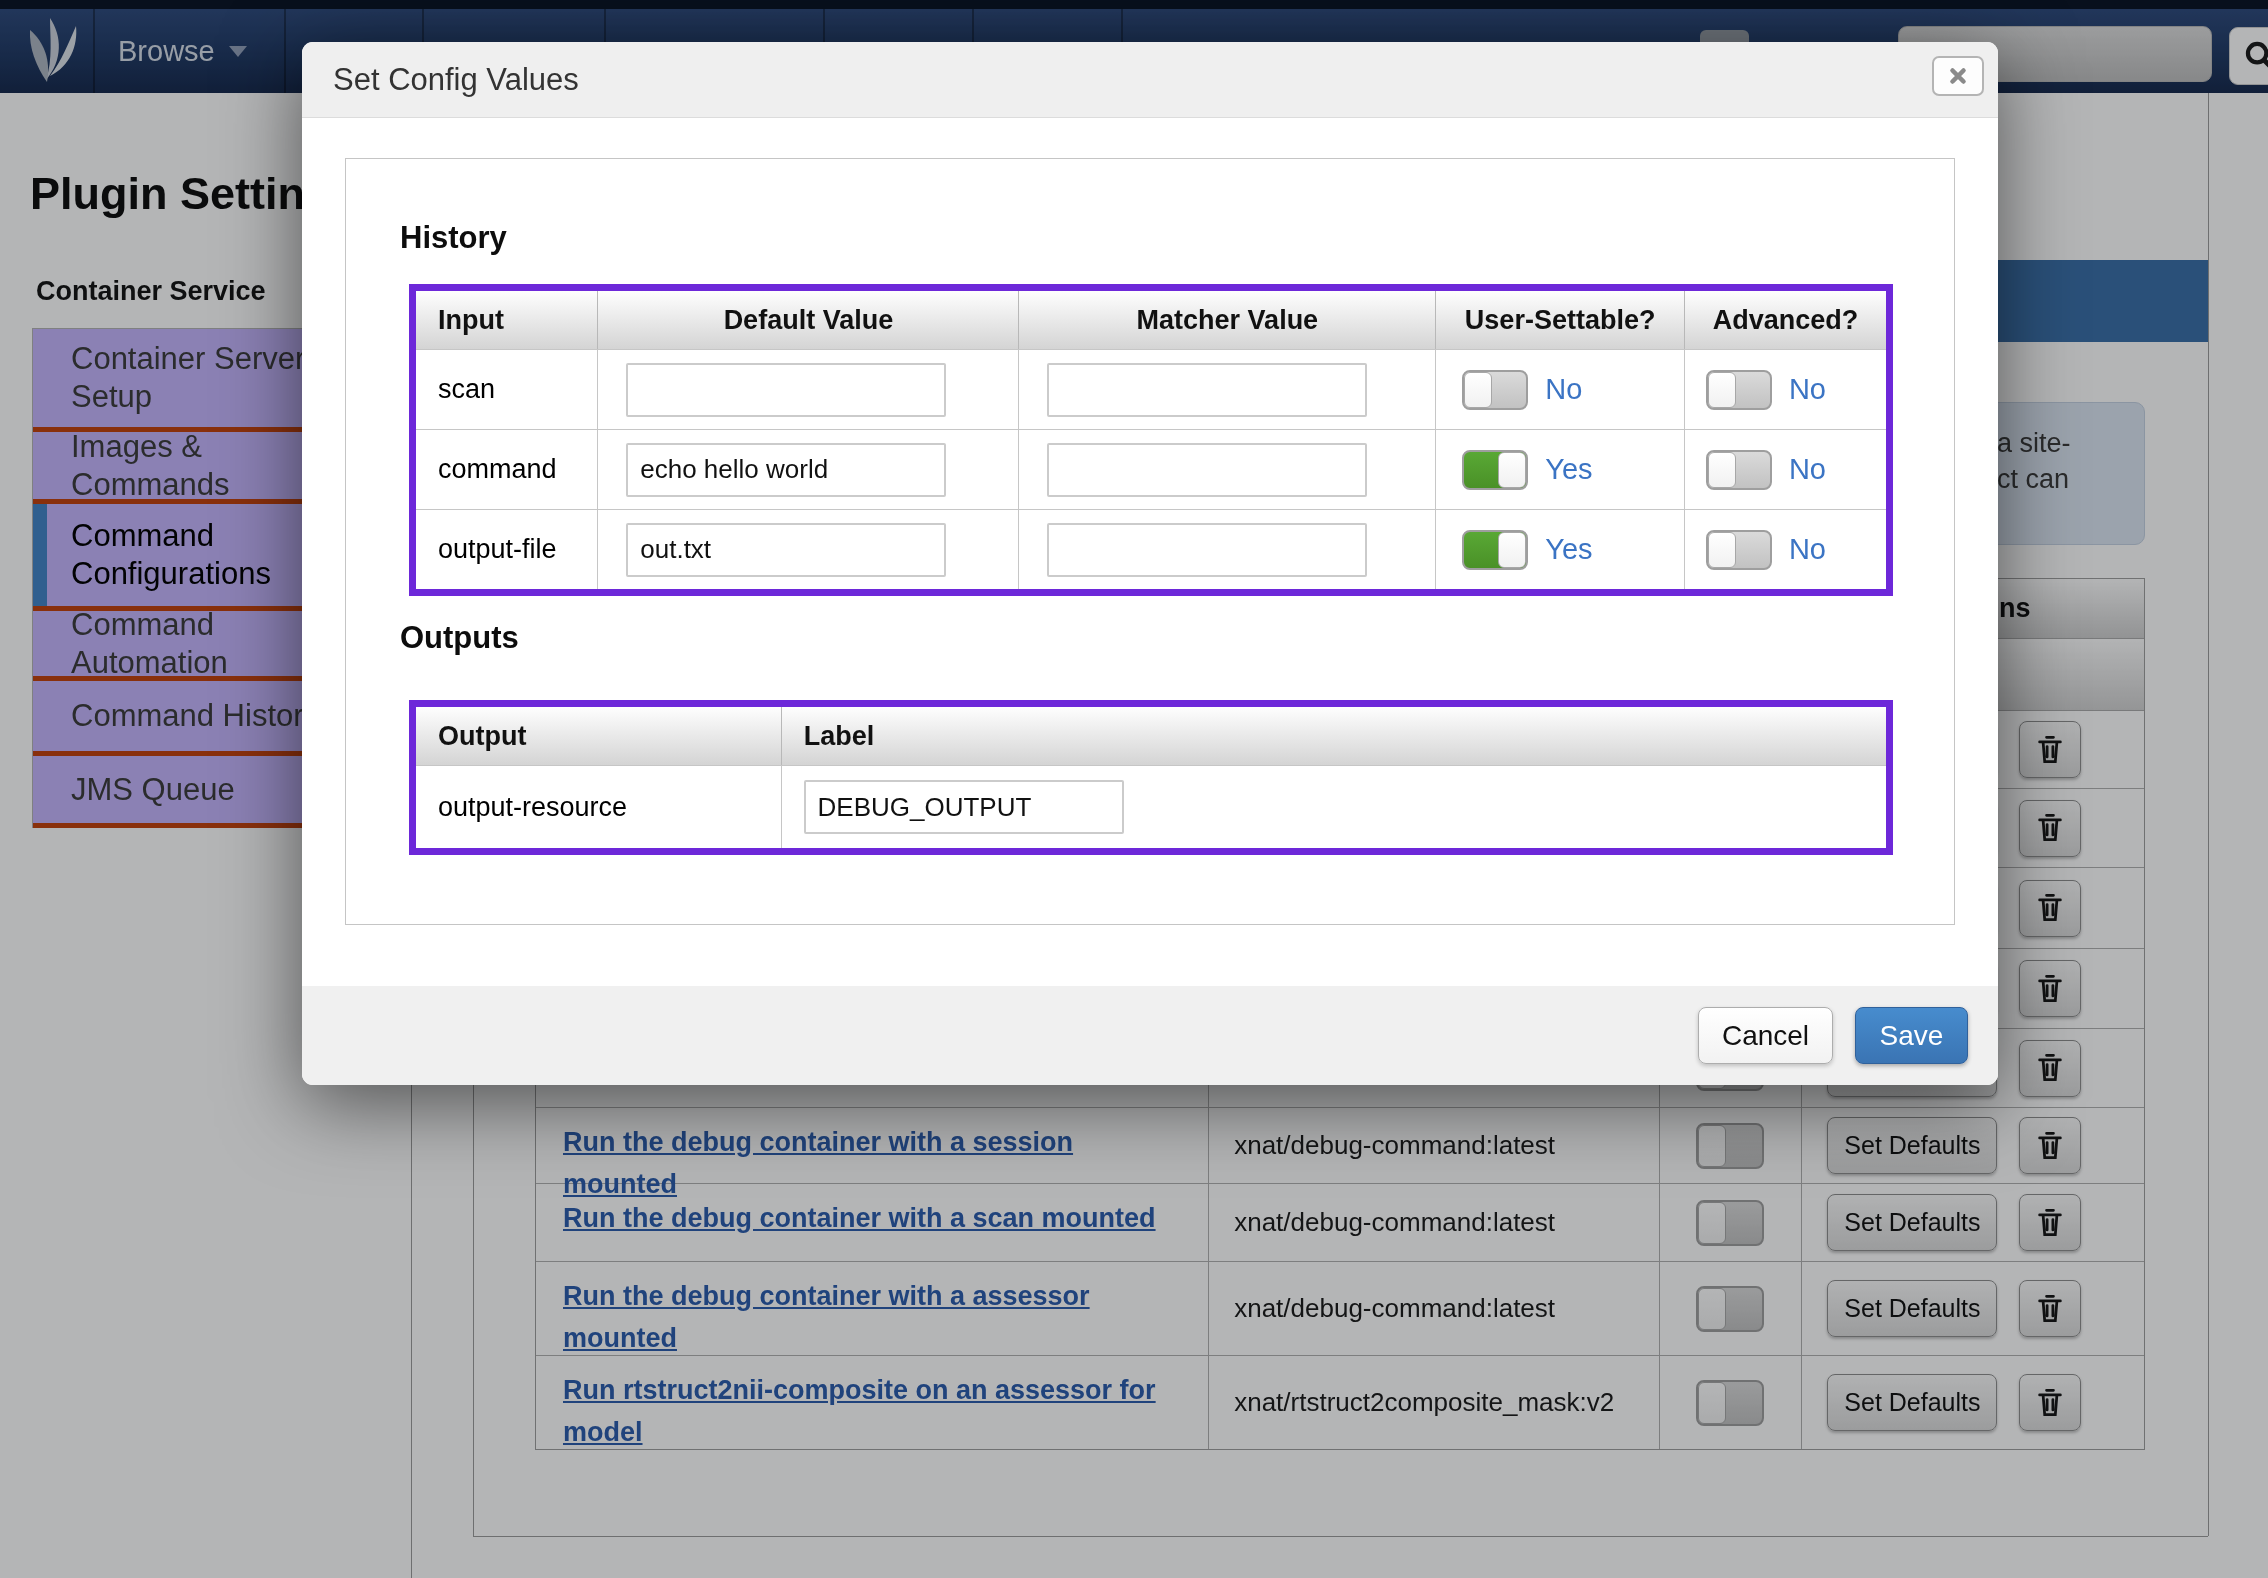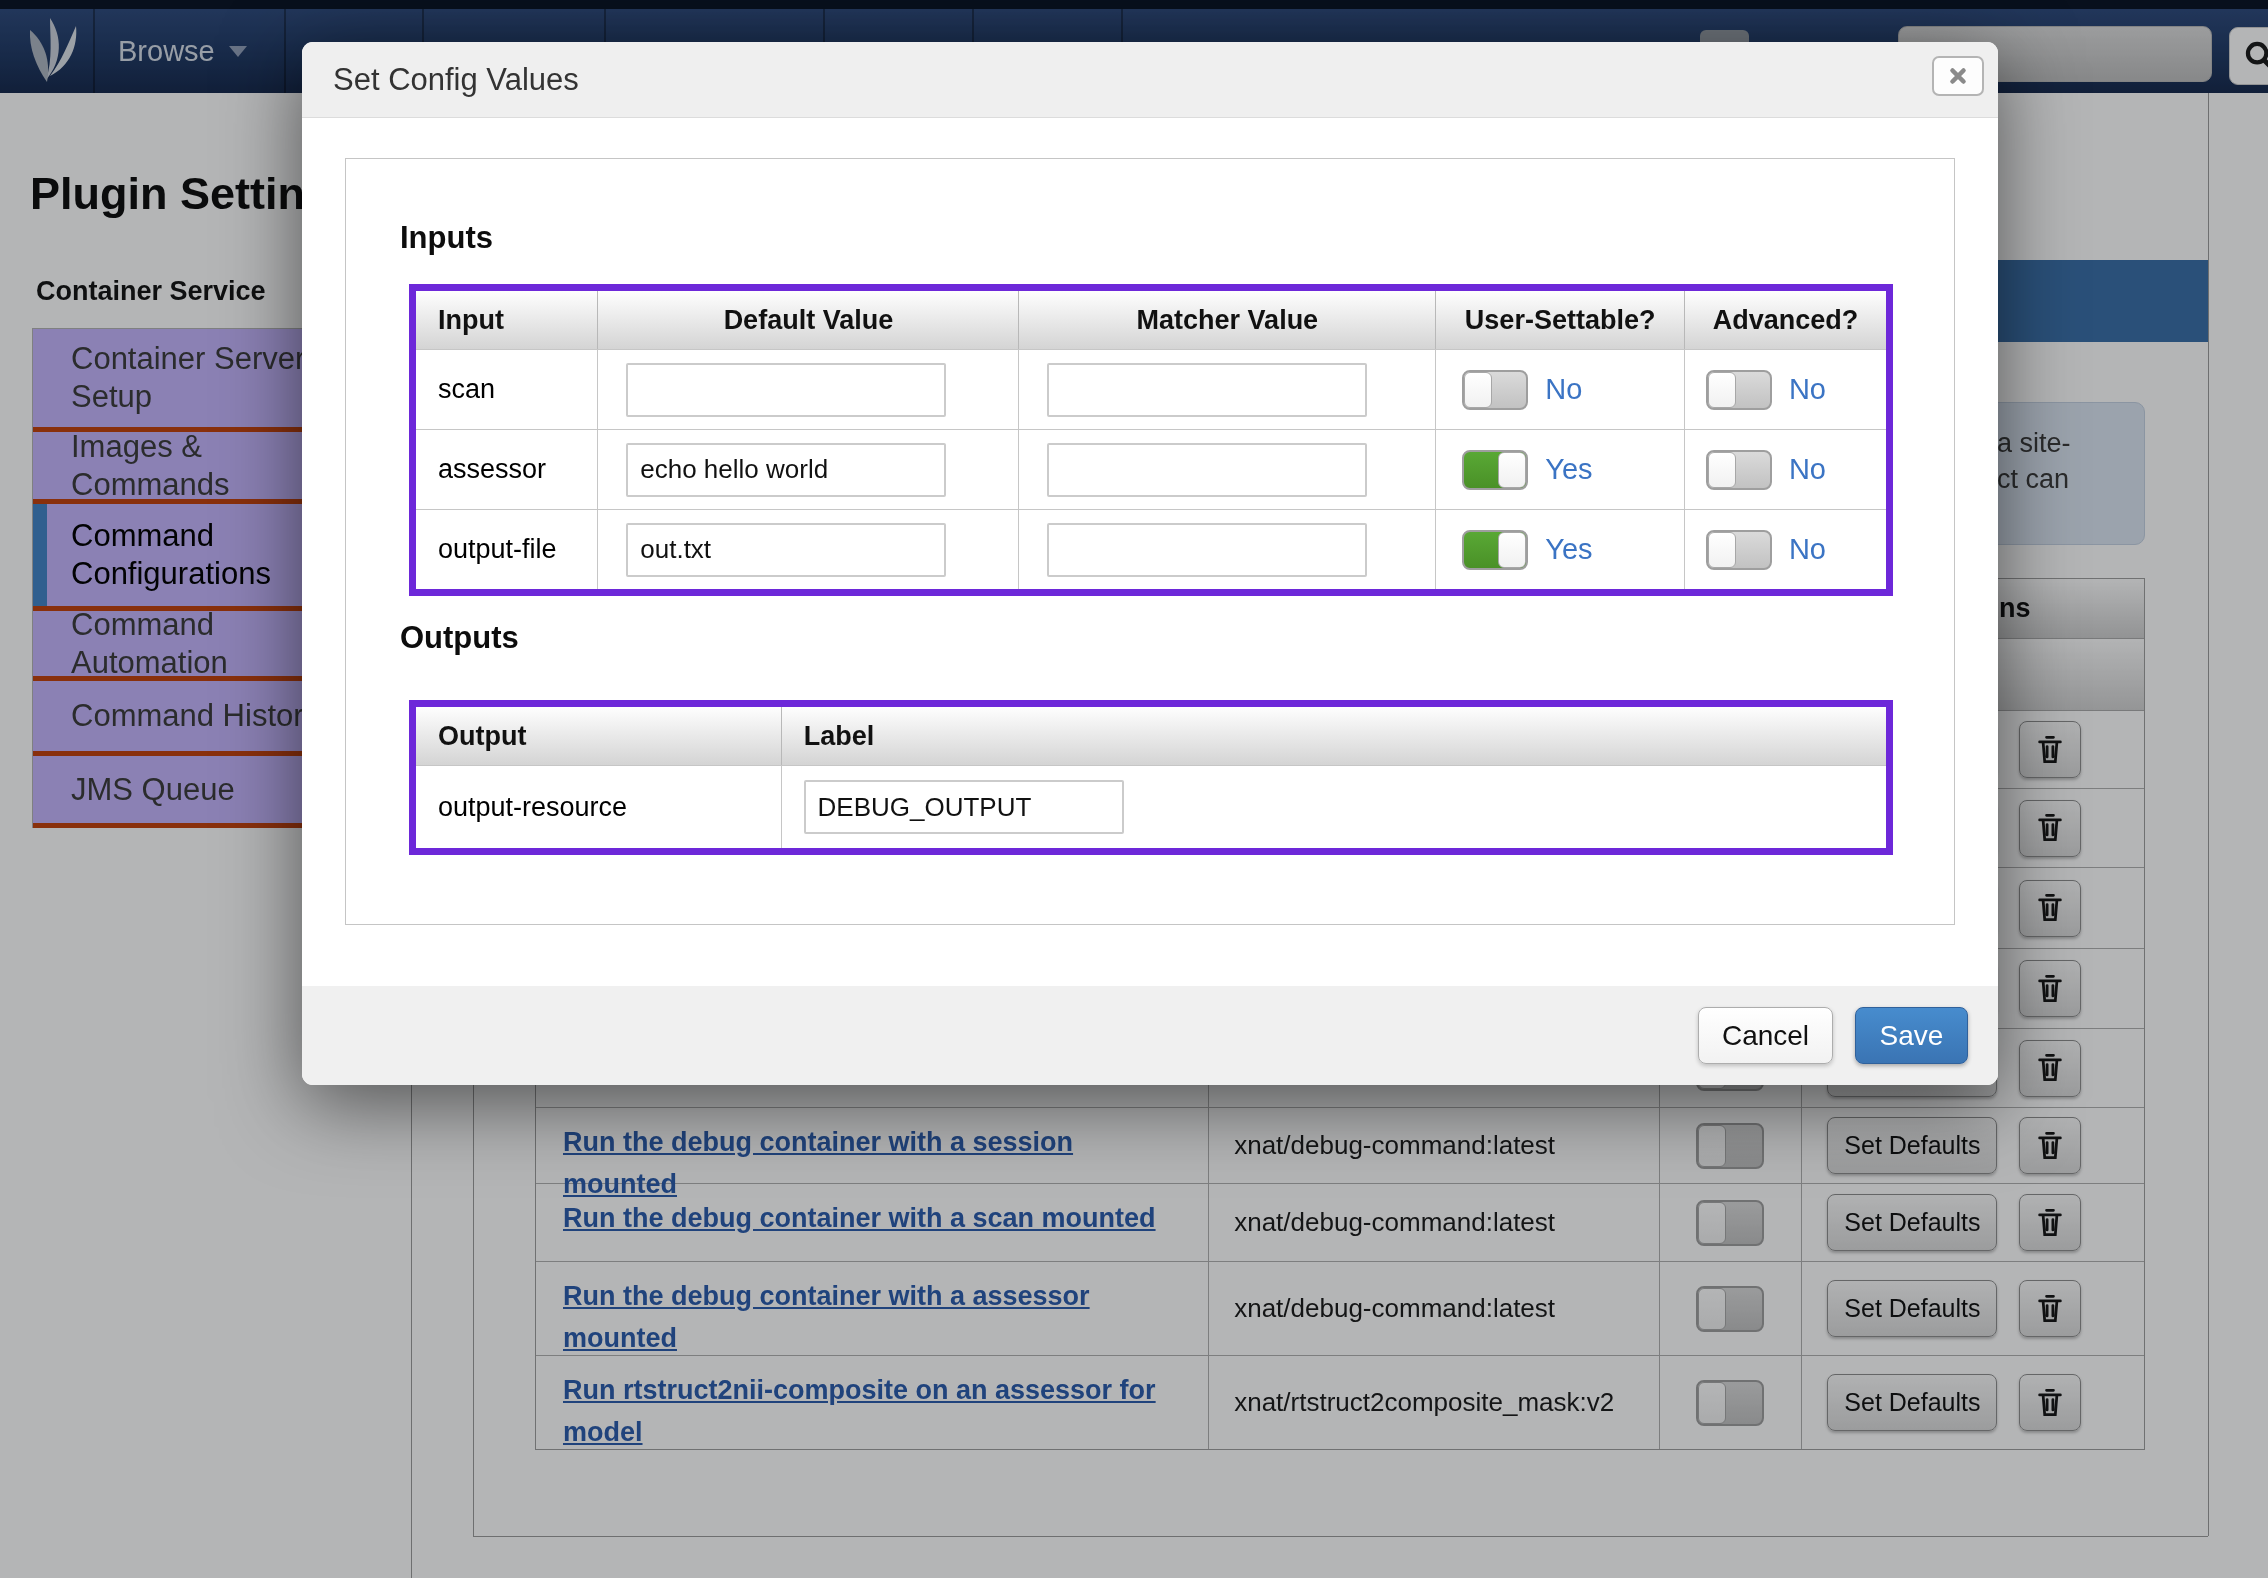--- a/index.html
+++ b/index.html
@@ -347,21 +347,21 @@
     <span class="mtitle">Set Config Values</span>
   </div>
   <div class="mclose">
     <svg width="22" height="22" viewBox="0 0 24 24">
       <path d="M6 6 L18 18 M18 6 L6 18" stroke="#8a8a8a" stroke-width="5" stroke-linecap="round"></path>
     </svg>
   </div>
 
   <div class="cbox"></div>
 
-  <div class="secheading" style="left:98px;top:178px">Inputs</div>
+  <div class="secheading" style="left:98px;top:178px">History</div>
 
   <div class="mtable" style="left:107px;top:242px;width:1484px">
     <div class="mtr">
       <div class="mth left" style="width:184px">Input</div>
       <div class="mth" style="width:425px">Default Value</div>
       <div class="mth" style="width:421px">Matcher Value</div>
       <div class="mth" style="width:251px">User-Settable?</div>
       <div class="mth" style="width:203px">Advanced?</div>
     </div>
 
@@ -384,21 +384,21 @@
       <div class="mtd adv" style="width:203px">
           <div class="tog off">
             <span class="knob"></span>
           </div>
           <span class="toglabel">No</span>
         </div>
     </div>
 
     <div class="mtr">
       <div class="mtd" style="width:184px">
-          <span class="name">assessor</span>
+          <span class="name">command</span>
         </div>
       <div class="mtd" style="width:425px">
           <input class="txtinput" type="text" value="echo hello world" style="">
         </div>
       <div class="mtd" style="width:421px">
           <input class="txtinput" type="text" value="" style="">
         </div>
       <div class="mtd" style="width:251px">
           <div class="tog on">
             <span class="knob"></span>

